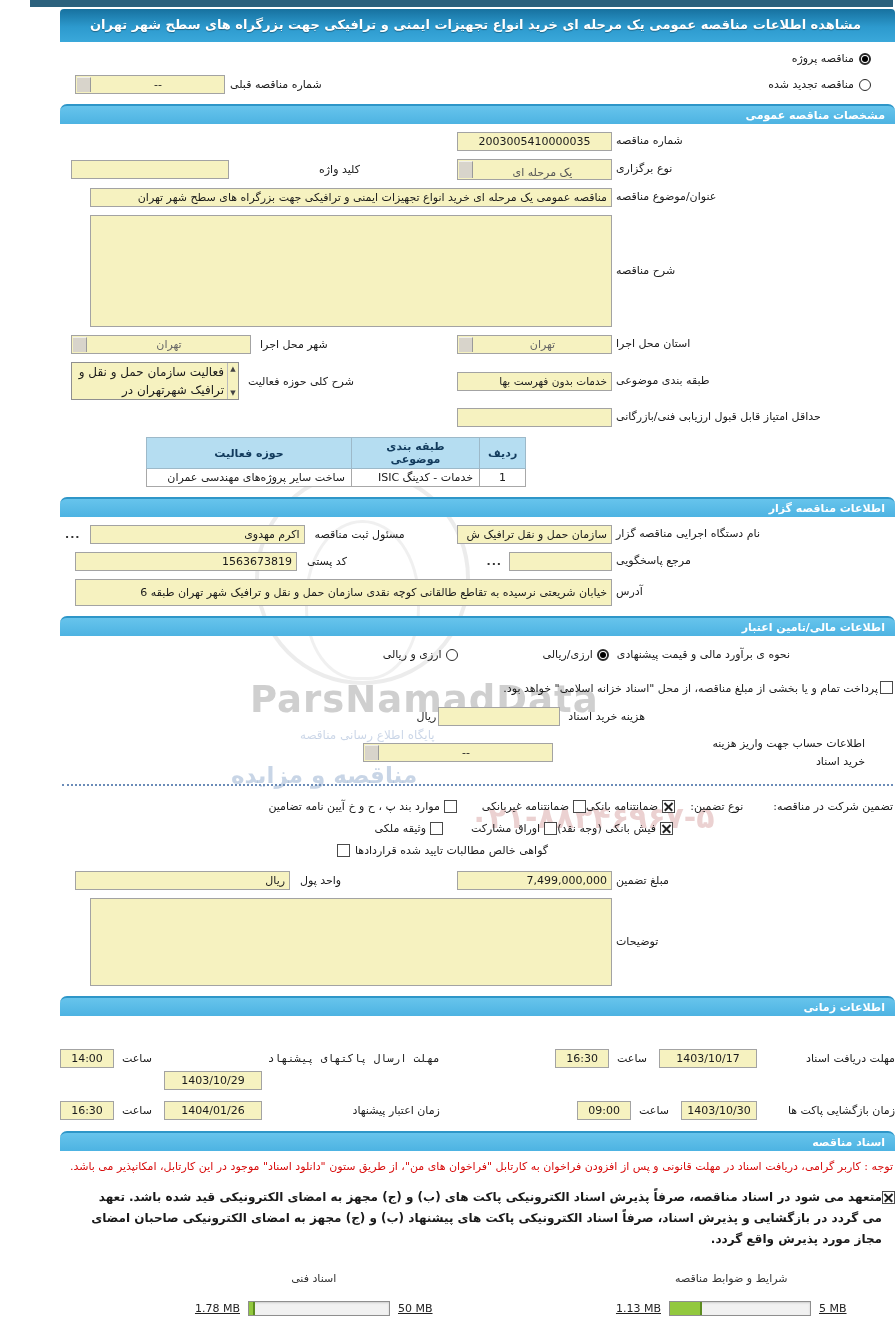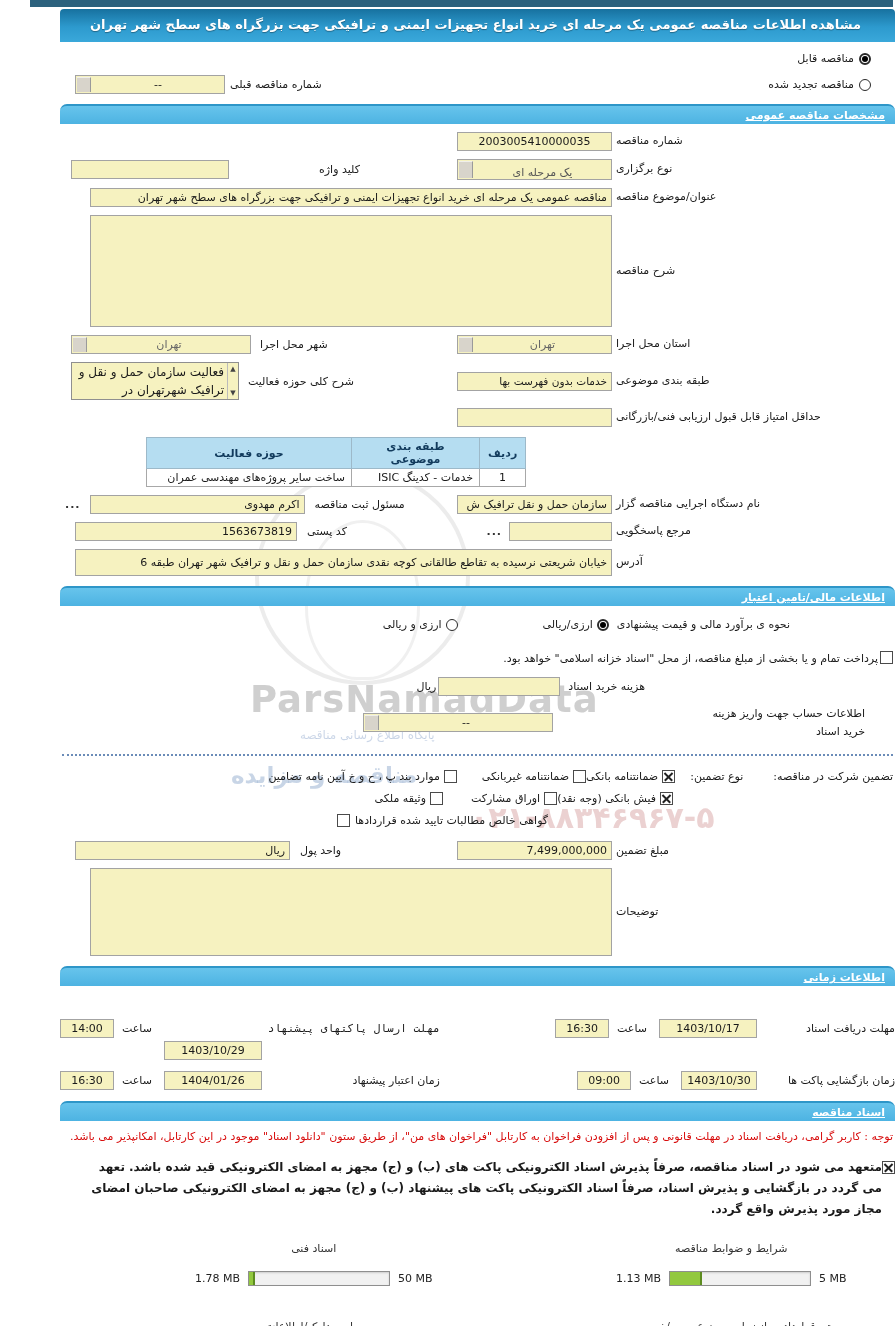--- a/index.html
+++ b/index.html
@@ -17,21 +17,20 @@
     text-shadow:0 1px 1px rgba(0,0,0,.35);
     white-space:nowrap; overflow:hidden;
   }
   .content { margin-left:60px; position:relative; }
   .sechead {
     height:20px; background:linear-gradient(#67c4ec,#4db3e2);
     border-top:2px solid #2e96c8; border-radius:7px 7px 0 0;
     color:#fff; font-weight:bold; font-size:11px;
     direction:rtl; text-align:right; padding:3px 10px 0 6px;
     margin:10px 0 6px 0;
-    text-decoration:underline;
   }
   
   .frow { display:flex; align-items:center; margin:8px 0; }
   .lblcol { width:283px; flex:none; direction:rtl; text-align:left; padding-left:4px; line-height:1.5; }
   .leftzone { flex:1; display:flex; align-items:center; min-width:0; }
   .lbl { direction:rtl; white-space:nowrap; }
   
   .fld {
     background:#f6f2c0; border:1px solid #a3a3a3; height:19px;
     line-height:17px; padding:0 4px; direction:rtl; text-align:right;
@@ -74,21 +73,21 @@
   .rednote { color:#d80d0d; direction:rtl; text-align:right; line-height:1.8; margin:4px 2px 10px 2px; }
   .commit { display:flex; align-items:flex-start; margin:6px 0 2px 0; }
   .commit .txt { flex:1; direction:rtl; text-align:right; font-weight:bold; font-size:12px; line-height:1.75; padding-left:30px; }
   .uprow { display:flex; margin-top:22px; }
   .upcell { width:50%; display:flex; flex-direction:column; align-items:center; }
   .upcell .inner { transform:translateX(45px); display:flex; flex-direction:column; align-items:center; }
   .uplabel { direction:rtl; margin-bottom:16px; color:#333; }
   .pbar { display:flex; align-items:center; gap:8px; direction:ltr; }
   .ptrack { width:142px; height:15px; background:#f1f1f1; border:1px solid #8e8e8e; box-shadow:inset 0 1px 2px rgba(0,0,0,.15); }
   .pfill { height:100%; background:#92c83e; border-right:2px solid #5d8c20; }
-  .psize, .pmax { font-size:11px; color:#222; }
+  .psize, .pmax { font-size:11px; color:#222;text-decoration:underline; }
   .morebtn { color:#333; font-weight:bold; letter-spacing:1px; cursor:pointer; padding:0 3px; }
   
   .wm { position:absolute; pointer-events:none; z-index:0; }
   .wm-circle { left:255px; top:470px; width:215px; height:215px; border:4px solid rgba(170,170,170,.22); border-radius:50%; }
   .wm-circle2 { left:305px; top:520px; width:115px; height:160px; border:3px solid rgba(170,170,170,.18); border-radius:50% 50% 45% 45%; }
   .wm-brand { left:250px; top:678px; font-size:37px; font-weight:bold; color:rgba(140,140,140,.42); letter-spacing:1px; }
   .wm-fa1 { left:300px; top:728px; font-size:12px; color:rgba(120,150,195,.38); direction:rtl; }
   .wm-fa2 { left:231px; top:762px; font-size:23px; font-weight:bold; color:rgba(110,145,190,.38); direction:rtl; }
   .wm-phone { left:470px; top:800px; font-size:30px; font-weight:bold; color:rgba(205,140,140,.40); direction:ltr; }
   .zrel { position:relative; z-index:1; }
@@ -104,21 +103,21 @@
   <div class="wm wm-fa1">پایگاه اطلاع رسانی مناقصه</div>
   <div class="wm wm-fa2">مناقصه و مزایده</div>
   <div class="wm wm-phone">۰۲۱-۸۸۳۴۶۹۶۷-۵</div>
 
   <div class="topstrip zrel"></div>
   <div class="titlebar zrel">مشاهده اطلاعات مناقصه عمومی یک مرحله ای خرید انواع تجهیزات ایمنی و ترافیکی جهت بزرگراه های سطح شهر تهران</div>
 
   <div class="content zrel">
 
     <div class="rrow">
-      <span class="lbl">مناقصه قابل</span>
+      <span class="lbl">مناقصه پروژه</span>
       <span class="rad on"></span>
     </div>
     <div class="rrow2">
       <div class="combo" style="width:150px; margin-left:15px;">
         <span class="cbtn"></span>
         <span class="cval">--</span>
       </div>
       <span class="lbl">شماره مناقصه قبلی</span>
       <span style="flex:1"></span>
       <span class="lbl">مناقصه تجدید شده</span>
@@ -201,20 +200,21 @@
         <th style="width:38px;">ردیف</th>
       </tr>
       <tr>
         <td>ساخت سایر پروژه‌های مهندسی عمران</td>
         <td>خدمات - کدینگ ISIC</td>
         <td class="center" style="text-align:center;">1</td>
       </tr>
     </tbody>
       </table>
 
+    <div class="sechead">اطلاعات مناقصه گزار</div>
 
     <div class="frow">
       <div class="leftzone" style="padding-left:2px;">
         <span class="morebtn">...</span>
         <div class="fld" style="width:215px; margin-left:6px;">اکرم مهدوی</div>
         <span class="lbl" style="margin-left:10px;">مسئول ثبت مناقصه</span>
       </div>
       <div class="fld" style="width:155px;">سازمان حمل و نقل ترافیک ش</div>
       <div class="lblcol">نام دستگاه اجرایی مناقصه گزار</div>
     </div>

